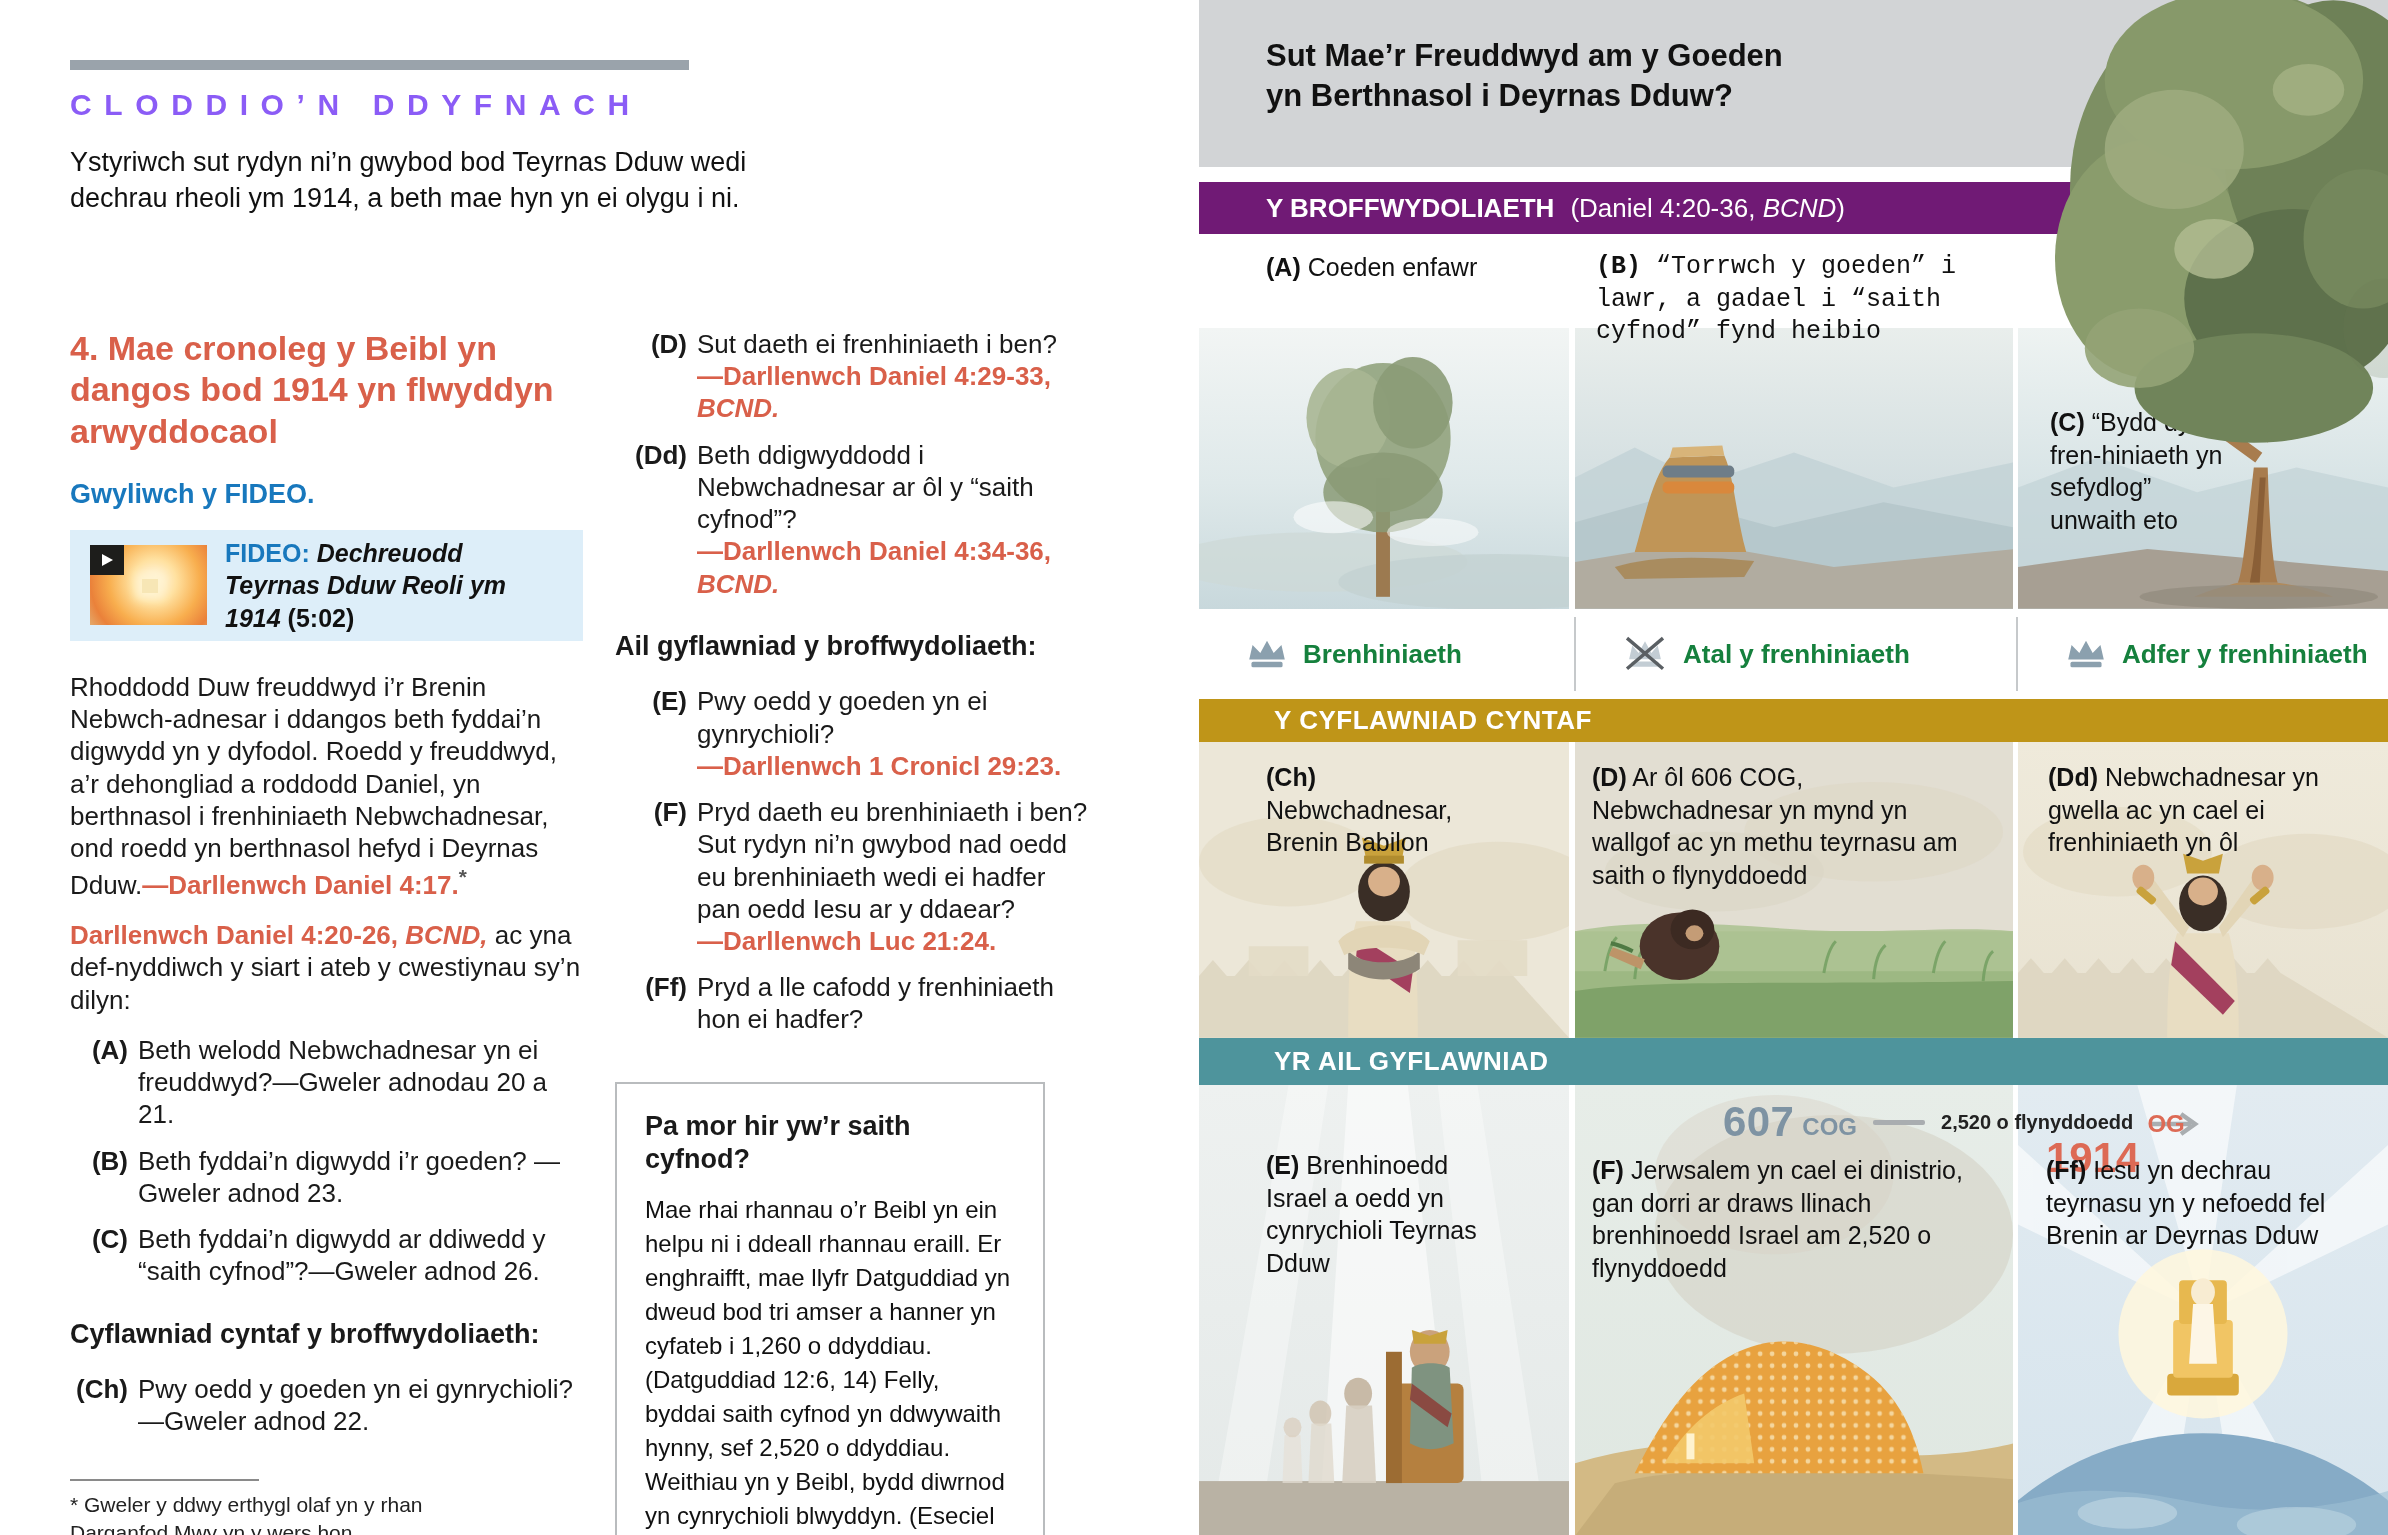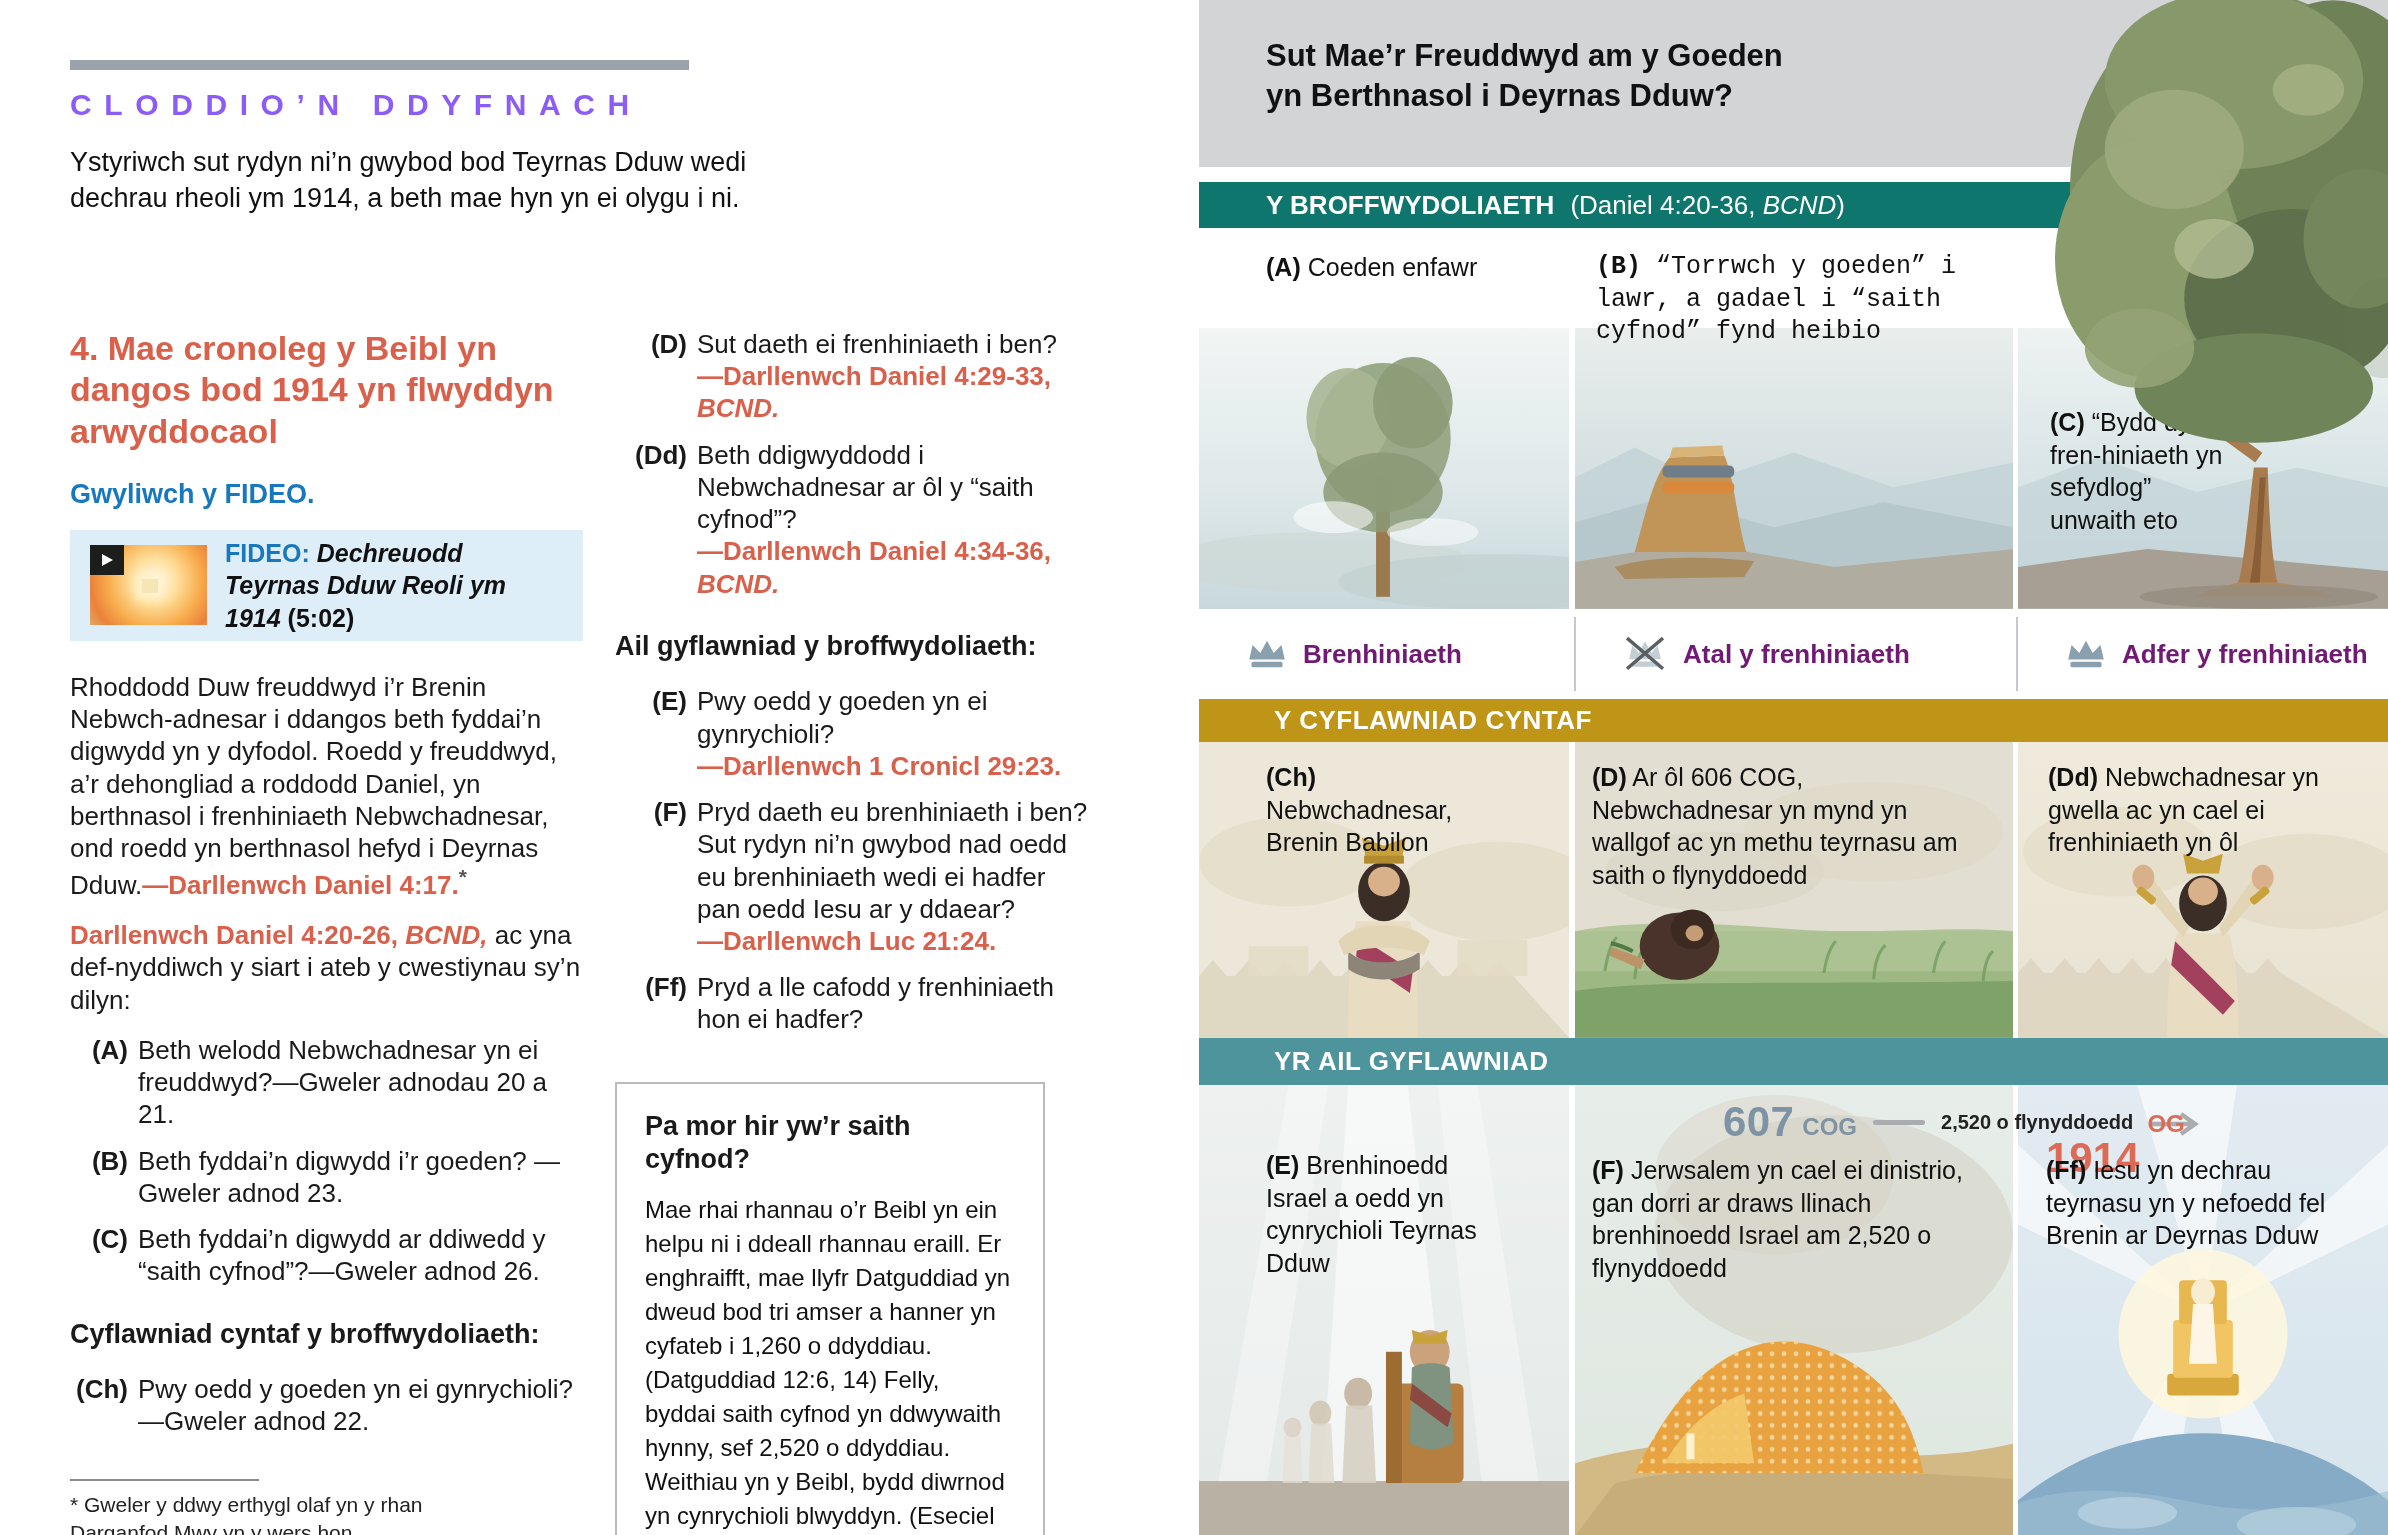--- a/index.html
+++ b/index.html
@@ -48,42 +48,42 @@
            margin-top:46px;padding:26px 28px 30px 28px;}
   .sidebox-title{font-size:27px;font-weight:bold;margin:0 0 16px 0;}
   .sidebox-body{font-size:24px;line-height:1.42;color:#111;}
 
   
   .info{position:absolute;left:1199px;top:0;width:1189px;height:1535px;background:#ffffff;}
   .ip-header{position:absolute;left:0;top:0;width:1189px;height:167px;background:#d2d4d6;z-index:1;}
   .ip-title{position:absolute;left:67px;top:36px;font-size:31px;font-weight:bold;line-height:1.3;color:#111;z-index:2;}
   .band{position:absolute;left:0;width:1189px;color:#fff;font-size:26px;font-weight:bold;
         display:flex;align-items:center;z-index:1;}
-  .band-prophecy{top:182px;height:46px;background:#0f766e;padding-left:67px;box-sizing:border-box;align-items:center;}
+  .band-prophecy{top:182px;height:52px;background:#701a75;padding-left:67px;box-sizing:border-box;align-items:center;}
   .band-ref{font-weight:normal;margin-left:16px;}
   .band-ref .it{font-style:italic;}
   .band-gold{top:698px;height:44px;background:#bf9518;padding-left:75px;box-sizing:border-box;letter-spacing:0.02em;}
   .band-teal{top:1038px;height:47px;background:#4e949c;padding-left:75px;box-sizing:border-box;letter-spacing:0.02em;}
 
   .cap{position:absolute;font-size:25px;line-height:1.3;color:#111;z-index:3;}
   .cap b{font-weight:bold;}
 
   .cell{position:absolute;overflow:hidden;}
   .cell svg{position:absolute;left:0;top:0;}
 
   
   .r1c1{left:0;top:328px;width:370px;height:281px;background:linear-gradient(180deg,#f2f5f4 0%,#dfe9ea 55%,#c8d8dc 100%);}
   .r1c2{left:376px;top:328px;width:438px;height:281px;background:linear-gradient(180deg,#e9eeec 0%,#d4dfe1 55%,#c3d2d5 100%);}
   .r1c3{left:819px;top:328px;width:370px;height:281px;background:linear-gradient(180deg,#eef3f2 0%,#d8e4e6 55%,#c6d6da 100%);}
   .big-tree{position:absolute;left:856px;top:0;width:333px;height:612px;z-index:5;}
 
   
   .crown-band{position:absolute;left:0;top:609px;width:1189px;height:90px;background:#fff;z-index:2;}
   .crown-cell{position:absolute;top:0;height:90px;display:flex;align-items:center;gap:16px;padding-left:48px;box-sizing:border-box;}
-  .crown-label{font-size:26px;font-weight:bold;color:#701a75;}
+  .crown-label{font-size:26px;font-weight:bold;color:#15803d;}
   .vrule{position:absolute;top:8px;width:2px;height:74px;background:#c6c9cb;}
 
   
   .r2c1{left:0;top:742px;width:370px;height:296px;background:linear-gradient(180deg,#efeadb 0%,#e9e3d2 60%,#e3dccа 100%);background-color:#ece7d8;}
   .r2c2{left:376px;top:742px;width:438px;height:296px;background:#e2ded2;}
   .r2c3{left:819px;top:742px;width:370px;height:296px;background:linear-gradient(180deg,#efeadb 0%,#e8e2d1 100%);}
 
   
   .r3c1{left:0;top:1085px;width:370px;height:451px;background:linear-gradient(180deg,#eef1f0 0%,#e4e9e8 100%);}
   .r3c2{left:376px;top:1085px;width:438px;height:451px;background:linear-gradient(180deg,#e7ede8 0%,#dfe7e1 100%);}

